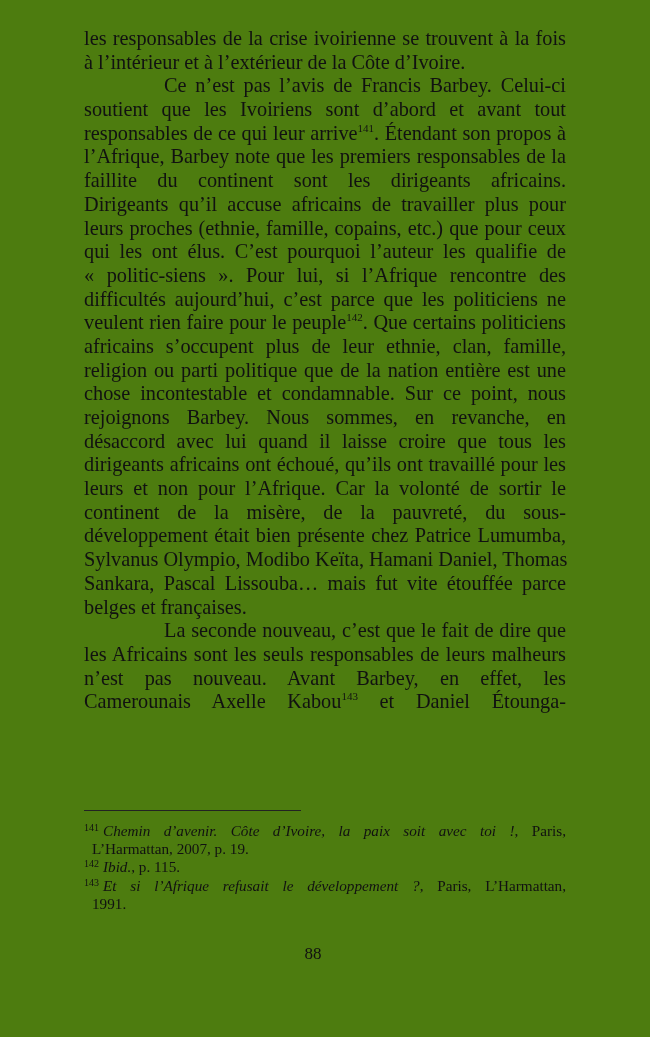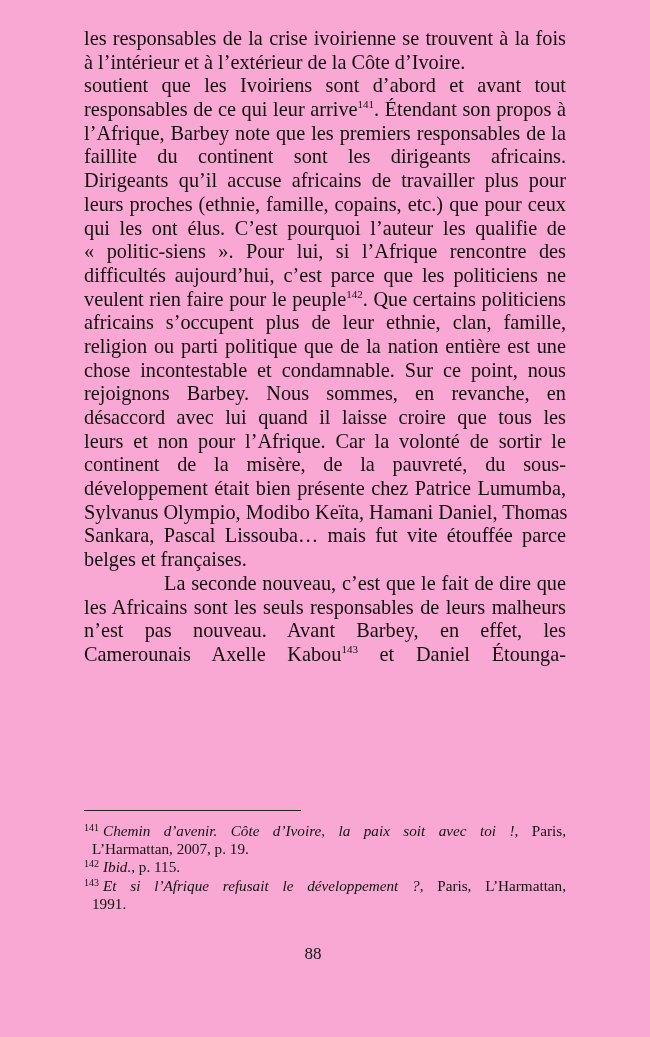--- a/index.html
+++ b/index.html
@@ -1,17 +1,17 @@
 <!DOCTYPE html>
 <html><head>
 <meta charset="utf-8">
 <style>
   html, body { margin: 0; padding: 0; background: #ffffff; }
   body { width: 650px; height: 1037px; position: relative; overflow: hidden; }
-  .page { position: absolute; left: 0; top: 0; width: 650px; height: 1037px; background: #f9a8d4; }
+  .page { position: absolute; left: 0; top: 0; width: 650px; height: 1037px; background: #4d7c0f; }
   .body-text {
     position: absolute; left: 84px; top: 27px; width: 482px;
     font-family: "Liberation Serif", serif; font-size: 20.3px; line-height: 23.7px;
     color: #111;
   }
   .line { display: block; white-space: nowrap; text-align: justify; text-align-last: justify; height: 23.7px; }
   .line.last { text-align-last: left; }
   .line.indent { padding-left: 80px; }
   sup { font-size: 11px; line-height: 0; vertical-align: 8px; }
   .rule { position: absolute; left: 84px; top: 810px; width: 217px; height: 1px; background: #222; }
@@ -29,35 +29,37 @@
     font-family: "Liberation Serif", serif; font-size: 17px; color: #111;
   }
 </style>
 </head>
 <body>
 
 <div class="page">
   <div class="body-text" id="body">
       <span class="line">les responsables de la crise ivoirienne se trouvent à la fois</span>
       <span class="line last">à l’intérieur et à l’extérieur de la Côte d’Ivoire.</span>
+      <span class="line indent">Ce n’est pas l’avis de Francis Barbey. Celui-ci</span>
       <span class="line">soutient que les Ivoiriens sont d’abord et avant tout</span>
       <span class="line">responsables de ce qui leur arrive<sup>141</sup>. Étendant son propos à</span>
       <span class="line">l’Afrique, Barbey note que les premiers responsables de la</span>
       <span class="line">faillite du continent sont les dirigeants africains.</span>
       <span class="line">Dirigeants qu’il accuse africains de travailler plus pour</span>
       <span class="line">leurs proches (ethnie, famille, copains, etc.) que pour ceux</span>
       <span class="line">qui les ont élus. C’est pourquoi l’auteur les qualifie de</span>
       <span class="line">« politic-siens ». Pour lui, si l’Afrique rencontre des</span>
       <span class="line">difficultés aujourd’hui, c’est parce que les politiciens ne</span>
       <span class="line">veulent rien faire pour le peuple<sup>142</sup>. Que certains politiciens</span>
       <span class="line">africains s’occupent plus de leur ethnie, clan, famille,</span>
       <span class="line">religion ou parti politique que de la nation entière est une</span>
       <span class="line">chose incontestable et condamnable. Sur ce point, nous</span>
       <span class="line">rejoignons Barbey. Nous sommes, en revanche, en</span>
       <span class="line">désaccord avec lui quand il laisse croire que tous les</span>
+      <span class="line">dirigeants africains ont échoué, qu’ils ont travaillé pour les</span>
       <span class="line">leurs et non pour l’Afrique. Car la volonté de sortir le</span>
       <span class="line">continent de la misère, de la pauvreté, du sous-</span>
       <span class="line">développement était bien présente chez Patrice Lumumba,</span>
       <span class="line">Sylvanus Olympio, Modibo Keïta, Hamani Daniel, Thomas</span>
       <span class="line">Sankara, Pascal Lissouba… mais fut vite étouffée parce</span>
       <span class="line last">belges et françaises.</span>
       <span class="line indent">La seconde nouveau, c’est que le fait de dire que</span>
       <span class="line">les Africains sont les seuls responsables de leurs malheurs</span>
       <span class="line">n’est pas nouveau. Avant Barbey, en effet, les</span>
       <span class="line">Camerounais Axelle Kabou<sup>143</sup> et Daniel Étounga-</span>

